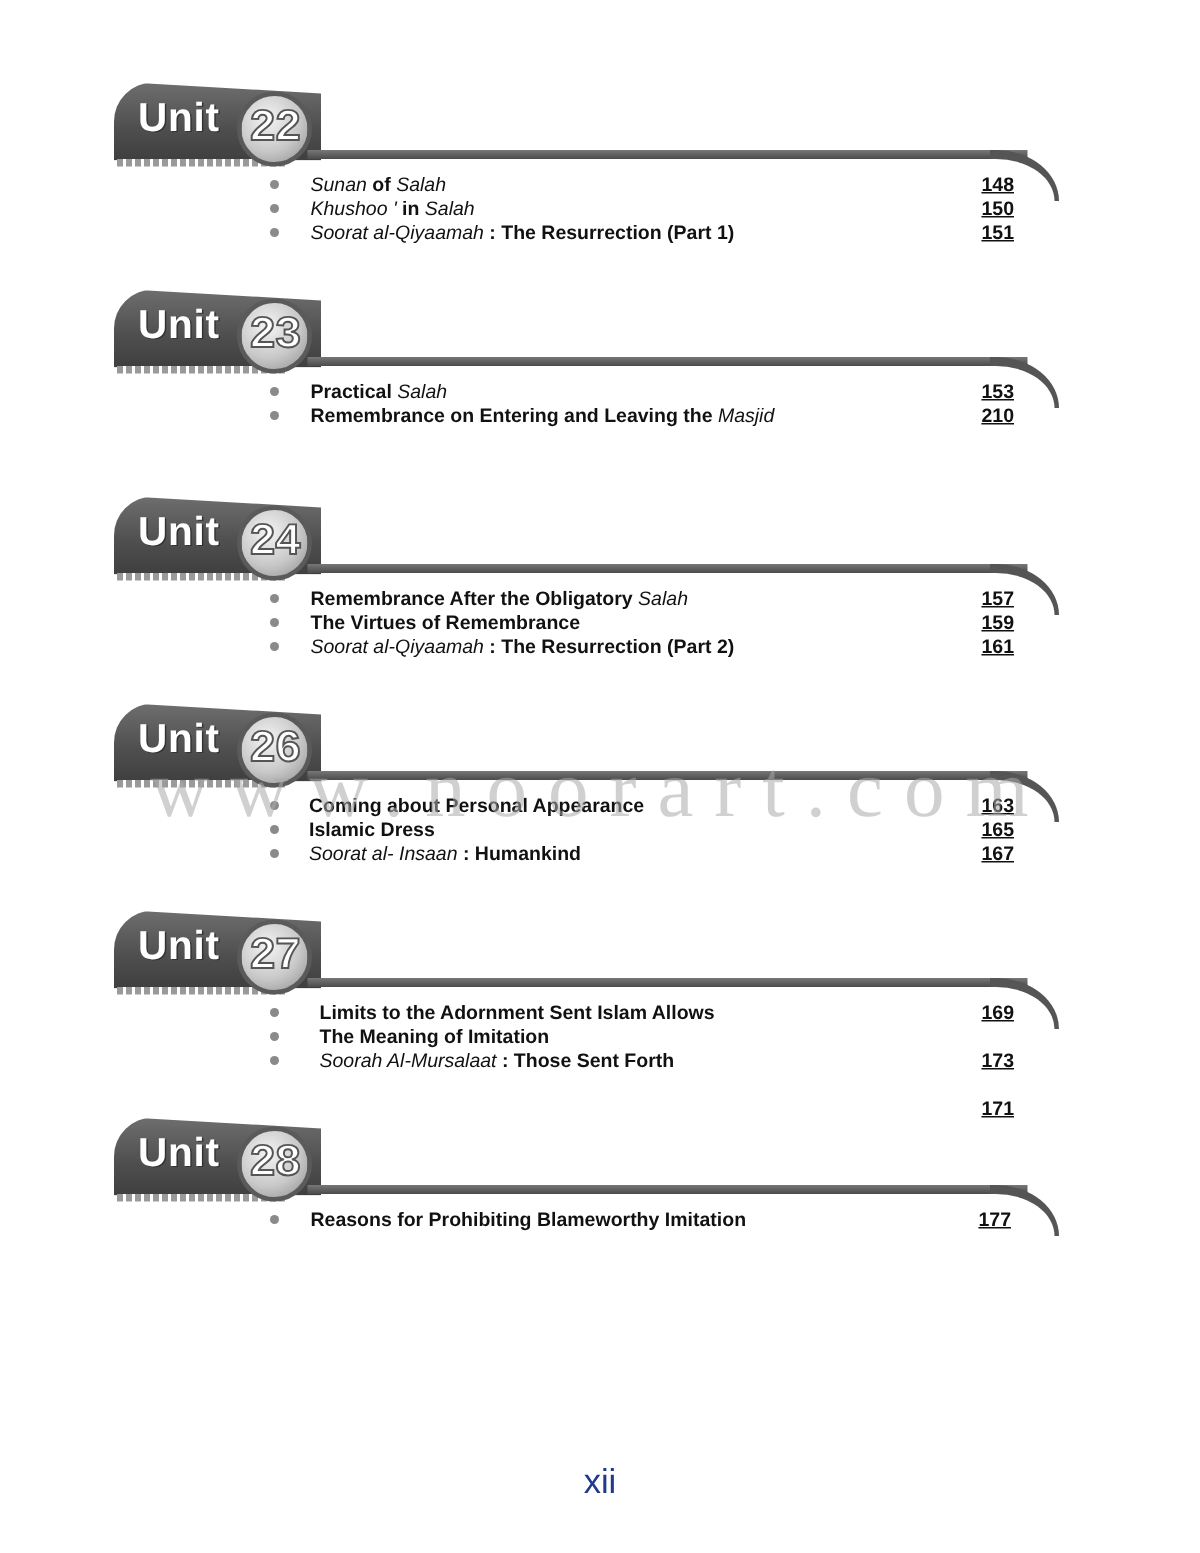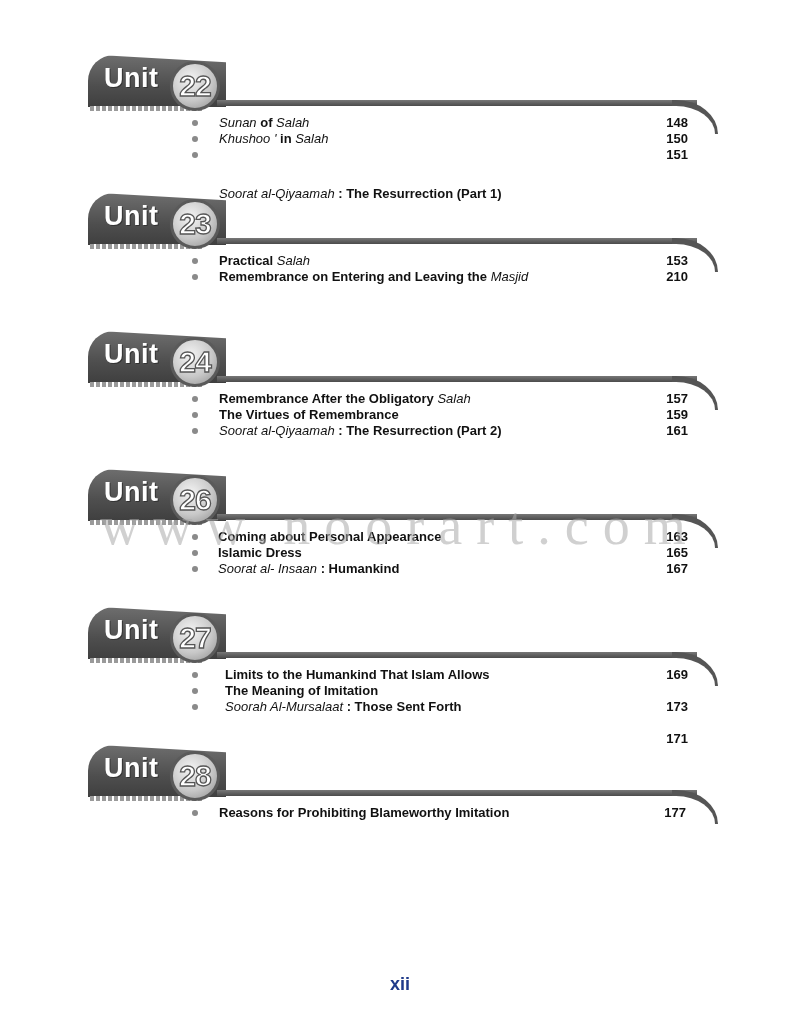--- a/index.html
+++ b/index.html
@@ -1,20 +1,20 @@
 <!DOCTYPE html>
 <html><head>
   <meta charset="utf-8">
   <style>
     html, body { margin: 0; padding: 0; }
     body {
       width: 800px; height: 1035px; background: #ffffff; position: relative; overflow: hidden;
       font-family: "Liberation Sans", sans-serif; color: #111;
     }
-    .unit { position: absolute; left: 12px; width: 676px; height: 130px; padding-left: 44px; }
+    .unit { position: absolute; left: 0; width: 676px; height: 130px; padding-left: 44px; }
     .tab {
       position: absolute; left: 76px; top: 0; width: 138px; height: 52px;
       background: linear-gradient(180deg, #6e6e6e 0%, #4e4e4e 60%, #3f3f3f 100%);
       border-radius: 26px 6px 0 0;
       clip-path: polygon(0 100%, 0 30%, 8% 0, 100% 14%, 100% 100%);
     }
     .tab-label {
       position: absolute; left: 92px; top: 8px; color: #fff; font-weight: bold; font-size: 27px;
       letter-spacing: 0.5px; text-shadow: 1px 1px 0 #333;
     }
@@ -23,48 +23,48 @@
       background: repeating-linear-gradient(90deg, #9a9a9a 0 4px, #ffffff 4px 6px);
     }
     .badge {
       position: absolute; left: 158px; top: 6px; width: 50px; height: 50px; border-radius: 50%;
       background: radial-gradient(circle at 40% 35%, #f4f4f4 0%, #c8c8c8 55%, #8d8d8d 100%);
       border: 3px solid #5a5a5a; box-sizing: border-box;
       display: flex; align-items: center; justify-content: center;
     }
     .badge-num {
       font-size: 30px; font-weight: bold; color: #fff; letter-spacing: -1px;
-      -webkit-text-stroke: 1.3px #555; font-family: Liberation Sans, sans-serif;
+      -webkit-text-stroke: 1.3px #555; font-family: Liberation Mono, monospace;
     }
     .rule {
       position: absolute; left: 205px; top: 45px; width: 480px; height: 6px;
       background: linear-gradient(180deg, #777 0%, #4b4b4b 100%);
     }
     .curve {
       position: absolute; left: 660px; top: 45px; width: 46px; height: 34px;
       border-top: 6px solid #555; border-right: 3px solid #555;
       border-top-right-radius: 42px 34px; box-sizing: border-box;
     }
     .items { position: absolute; left: 180px; top: 60px; width: 500px; }
     .item { position: relative; height: 16px; font-size: 13px; font-weight: bold; line-height: 16px; white-space: nowrap; }
     .bullet {
       position: absolute; left: 0; top: 5px; width: 6px; height: 6px; border-radius: 50%;
       background: #8a8a8a;
     }
     .title { position: absolute; left: 27px; top: 0; }
     .title i { font-weight: normal; }
-    .page { position: absolute; right: 4px; top: 0; text-align: left; }
+    .page { position: absolute; right: 4px; top: 0; text-align: left; text-decoration: underline; }
     .watermark {
       position: absolute; left: 0; top: 495px; width: 800px; text-align: center;
       font-family: "Liberation Serif", serif; font-size: 54px; color: rgba(170,170,170,0.55);
       letter-spacing: 14px; white-space: nowrap; pointer-events: none;
     }
     .footer {
       position: absolute; left: 0; top: 974px; width: 800px; text-align: center;
-      font-weight: bold; font-size: 18px; color: #1f3a8a;
+      font-weight: normal; font-size: 23px; color: #1f3a8a;
     }
   </style>
 </head>
 <body>
 
 <div id="toc">
     <div class="unit" style="top: 55px;">
     <div class="tab"></div>
     <div class="tab-label">Unit</div>
     <div class="dash"></div>
@@ -79,21 +79,21 @@
       <span class="title" style="left: 27px;"><i>Sunan</i><span> of </span><i>Salah</i></span>
       <span class="page" style="right: 4px;">148</span>
         </div>
         <div class="item">
       <span class="bullet"></span>
       <span class="title" style="left: 27px;"><i>Khushoo '</i><span> in </span><i>Salah</i></span>
       <span class="page" style="right: 4px;">150</span>
         </div>
         <div class="item">
       <span class="bullet"></span>
-      <span class="title" style="left: 27px; margin-top: 39px;"><i>Soorat al-Qiyaamah</i><span> : The Resurrection (Part 1)</span></span>
+      <span class="title" style="left: 27px;"><i>Soorat al-Qiyaamah</i><span> : The Resurrection (Part 1)</span></span>
       <span class="page" style="right: 4px;">151</span>
         </div>
       </div>
     </div>
     <div class="unit" style="top: 193px;">
     <div class="tab"></div>
     <div class="tab-label">Unit</div>
     <div class="dash"></div>
     <div class="rule"></div>
     <div class="curve"></div>
@@ -172,21 +172,21 @@
     <div class="tab-label">Unit</div>
     <div class="dash"></div>
     <div class="rule"></div>
     <div class="curve"></div>
     <div class="badge">
       <span class="badge-num">27</span>
     </div>
     <div class="items">
         <div class="item">
       <span class="bullet"></span>
-      <span class="title" style="left: 33px;"><span>Limits to the Humankind That Islam Allows</span></span>
+      <span class="title" style="left: 33px;"><span>Limits to the Adornment Sent Islam Allows</span></span>
       <span class="page" style="right: 4px;">169</span>
         </div>
         <div class="item">
       <span class="bullet"></span>
       <span class="title" style="left: 33px;"><span>The Meaning of Imitation</span></span>
       <span class="page" style="right: 4px; margin-top: 48px;">171</span>
         </div>
         <div class="item">
       <span class="bullet"></span>
       <span class="title" style="left: 33px; text-align: right;"><i>Soorah Al-Mursalaat</i><span> : Those Sent Forth</span></span>

